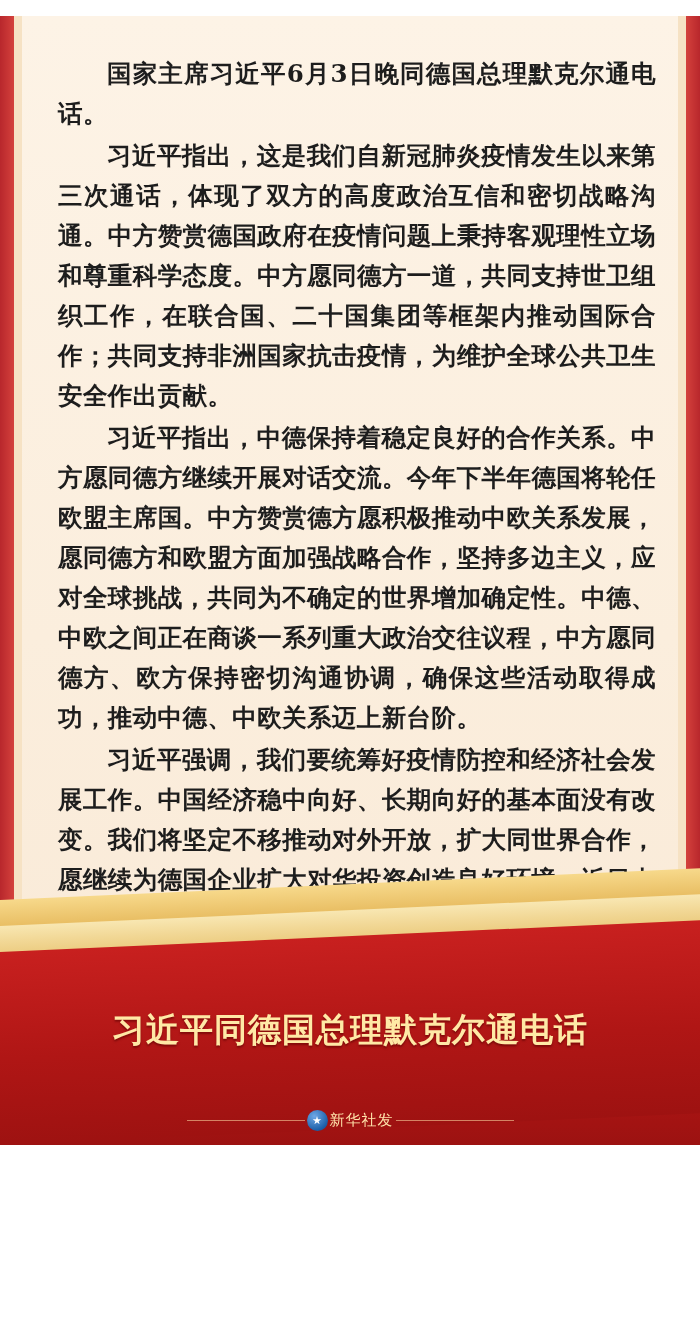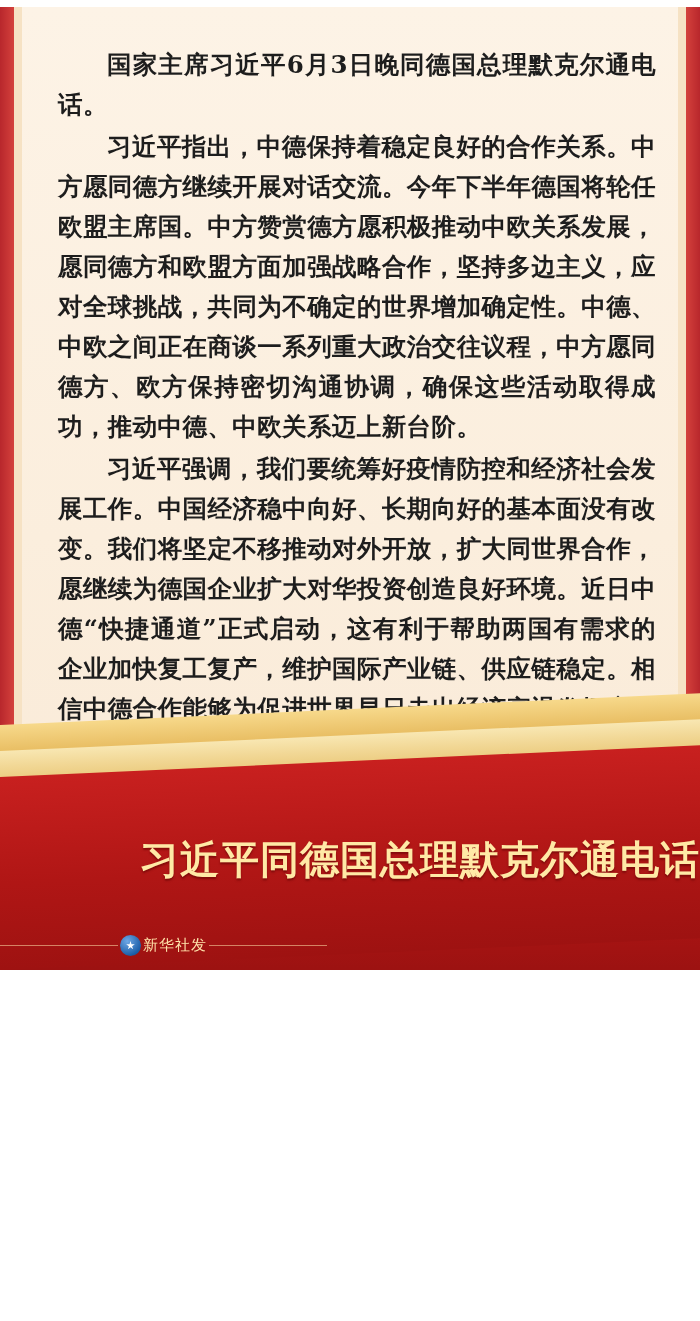--- a/index.html
+++ b/index.html
@@ -6,22 +6,22 @@
     margin: 0;
     padding: 0;
     background: #ffffff;
   }
   body {
     font-family: "Liberation Serif", "DejaVu Serif", serif;
   }
   .poster {
     position: relative;
     width: 700px;
-    height: 963px;
-    margin: 7px auto;
+    height: 1129px;
+    margin: 16px auto;
     background: linear-gradient(180deg, #fdf3e6 0%, #fbeedd 55%, #f9e9d6 100%);
     overflow: hidden;
     box-sizing: border-box;
   }
   
   .edge {
     position: absolute;
     top: 0;
     bottom: 0;
     width: 14px;
@@ -106,36 +106,37 @@
     right: 0;
     top: 86px;
     bottom: 0;
     background: linear-gradient(180deg, #c8201f 0%, #ae1514 60%, #9c1211 100%);
   }
   .headline {
     position: absolute;
     left: 0;
     right: 0;
     top: 108px;
-    text-align: right;
-    font-size: 39px;
+    text-align: center;
+    font-size: 33px;
     font-weight: bold;
     letter-spacing: 1px;
     color: #ffe9a6;
     font-family: "DejaVu Serif", "Liberation Serif", serif;
     text-shadow: 0 2px 2px rgba(90,0,0,0.55);
     white-space: nowrap;
   }
   .credit {
     position: absolute;
     left: 0;
     right: 0;
     bottom: 14px;
     display: flex;
     align-items: center;
+    justify-content: center;
     gap: 2px;
   }
   .credit-rule {
     height: 1px;
     width: 118px;
     background: rgba(255, 225, 170, 0.55);
   }
   .credit-logo {
     width: 21px;
     height: 21px;
@@ -168,20 +169,21 @@
 
 <div class="poster">
 
   <div class="edge left"></div>
   <div class="edge-inner left"></div>
   <div class="edge right"></div>
   <div class="edge-inner right"></div>
 
   <div class="article">
     <p class="lead">国家主席习近平6月3日晚同德国总理默克尔通电话。</p>
+    <p>习近平指出，这是我们自新冠肺炎疫情发生以来第三次通话，体现了双方的高度政治互信和密切战略沟通。中方赞赏德国政府在疫情问题上秉持客观理性立场和尊重科学态度。中方愿同德方一道，共同支持世卫组织工作，在联合国、二十国集团等框架内推动国际合作；共同支持非洲国家抗击疫情，为维护全球公共卫生安全作出贡献。</p>
     <p>习近平指出，中德保持着稳定良好的合作关系。中方愿同德方继续开展对话交流。今年下半年德国将轮任欧盟主席国。中方赞赏德方愿积极推动中欧关系发展，愿同德方和欧盟方面加强战略合作，坚持多边主义，应对全球挑战，共同为不确定的世界增加确定性。中德、中欧之间正在商谈一系列重大政治交往议程，中方愿同德方、欧方保持密切沟通协调，确保这些活动取得成功，推动中德、中欧关系迈上新台阶。</p>
     <p>习近平强调，我们要统筹好疫情防控和经济社会发展工作。中国经济稳中向好、长期向好的基本面没有改变。我们将坚定不移推动对外开放，扩大同世界合作，愿继续为德国企业扩大对华投资创造良好环境。近日中德“快捷通道”正式启动，这有利于帮助两国有需求的企业加快复工复产，维护国际产业链、供应链稳定。相信中德合作能够为促进世界早日走出经济衰退发挥应有作用。</p>
     <p>默克尔表示，德方重视中国两会就经济社会发展作出的规划，愿同中方在做好疫情防控的同时推进复工复产，继续深化德中经济合作。德方高度赞赏习近平主席宣布中国研制出的疫苗将作为全球公共卫生产品。当前形势下，加强国际团结和多边主义对全球抗击疫情至关重要。德方愿同中方加强交流，继续支持世卫组织发挥重要作用，推动国际公共卫生安全合作。德方希望同中方保持对话，就广泛的领域和议题推进合作。德方愿同中方保持密切沟通，推进德中、欧中重要议程，推动德中、欧中关系向更高水平迈进。</p>
   </div>
 
   <div class="banner">
     <div class="band-red-flat"></div>
     <div class="band-gold"></div>
     <div class="band-gold2"></div>
     <div class="band-red"></div>

